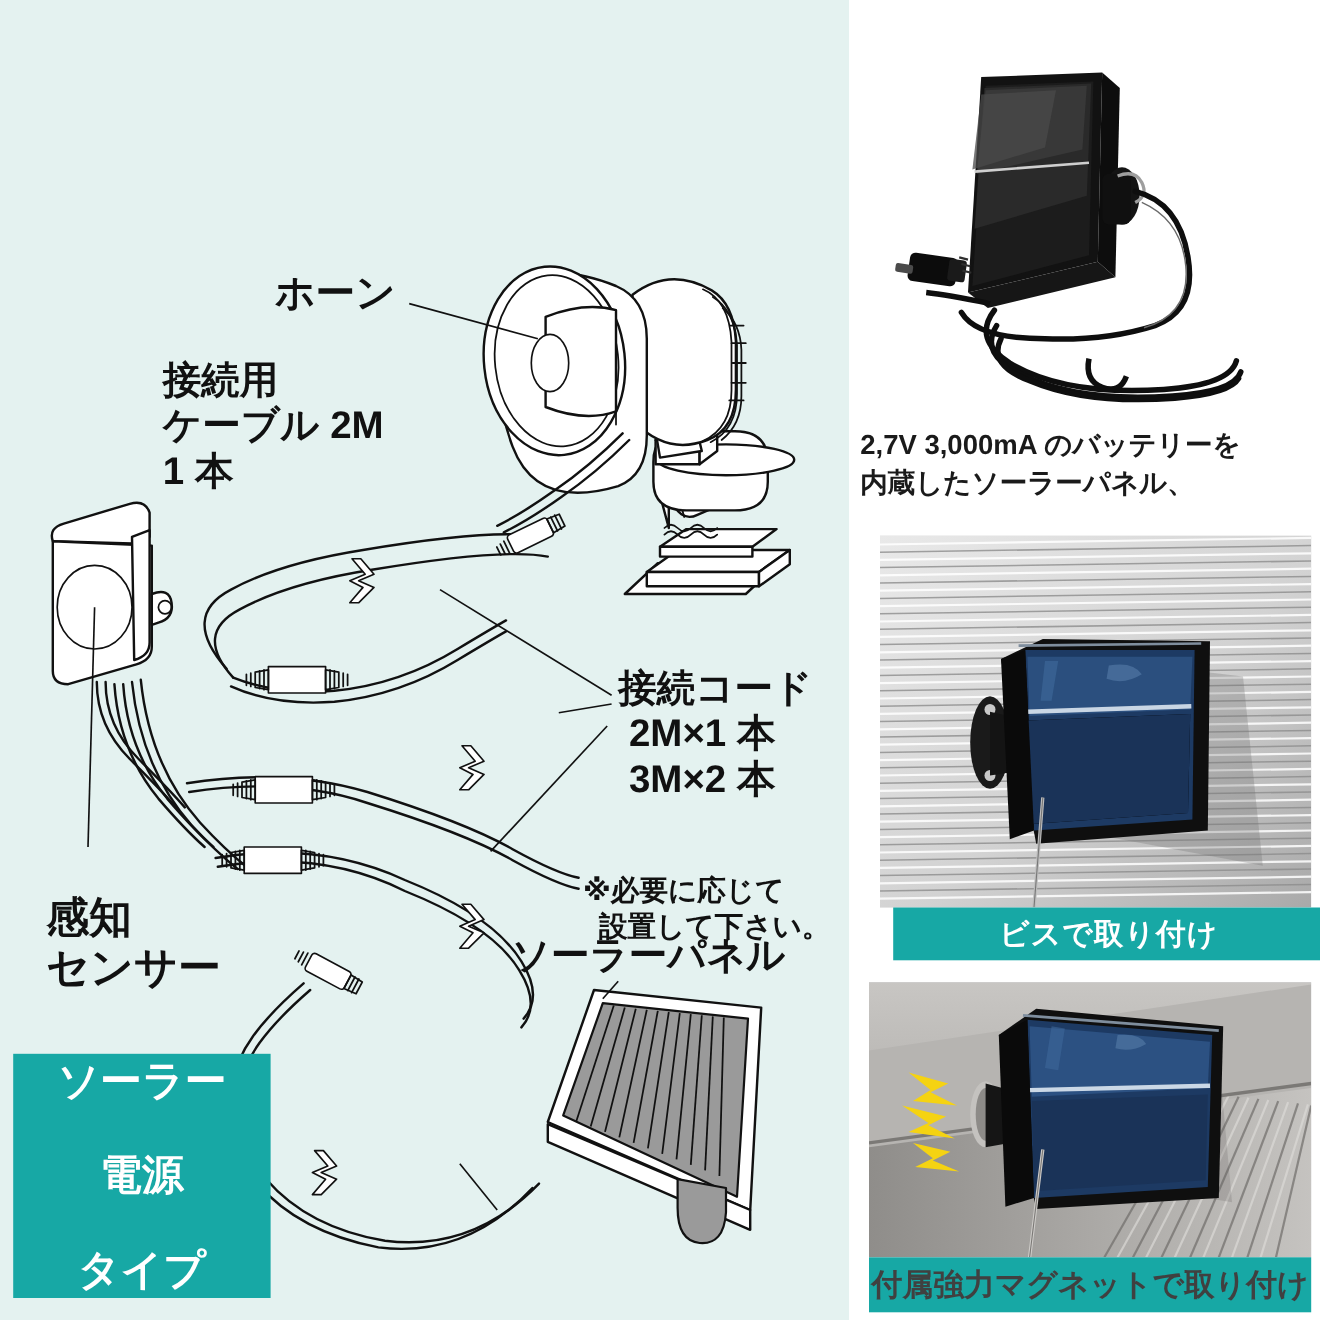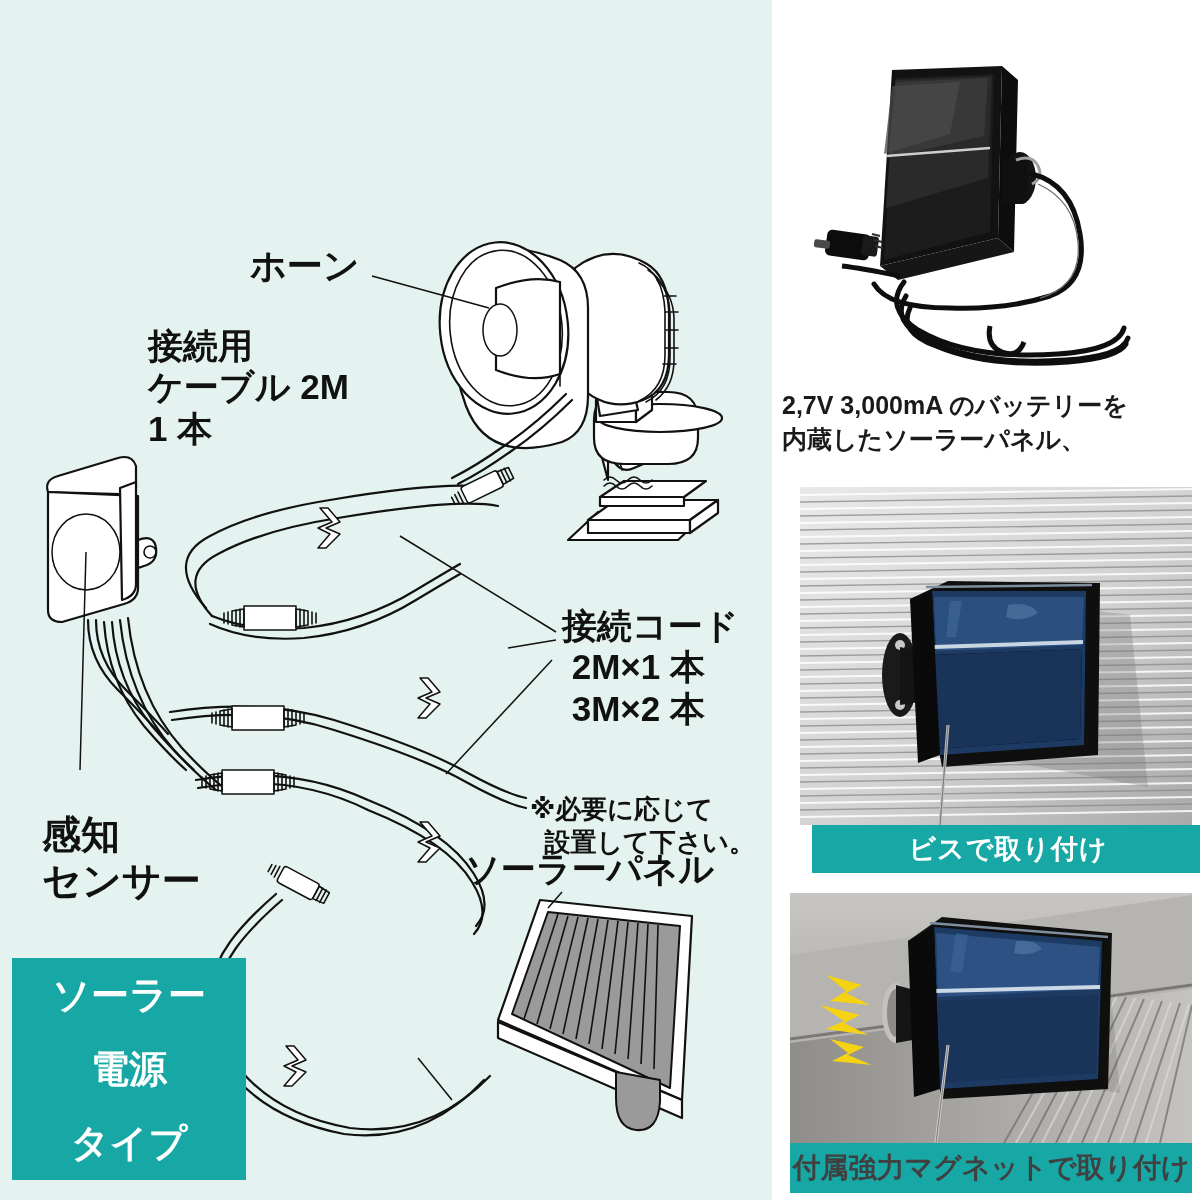--- a/index.html
+++ b/index.html
@@ -46,21 +46,21 @@
   #lbl-cord{left:562px;top:605px;font-size:35px;}
   #lbl-note{left:530px;top:745px;font-size:26px;line-height:1.25;margin-top:48px;}
   #lbl-sensor{left:42px;top:780px;font-size:39px;margin-top:32px;}
   #lbl-panel{left:465px;top:848px;font-size:35px;}
   #lbl-cord5m{left:405px;top:1112px;font-size:35px;}
 
   
   #solar-box{
     position:absolute;left:12px;top:958px;width:234px;height:222px;
     background:#17a8a5;
-    display:flex;flex-direction:column;align-items:center;justify-content:center;gap:24px;
+    display:flex;flex-direction:column;align-items:center;justify-content:space-between;
   }
   #solar-box div{
     color:#fff;font-size:38px;font-weight:700;line-height:1.32;text-align:center;
   }
 
   
   #diagram-svg{position:absolute;left:0;top:0;width:772px;height:1200px;}
 
   
   #right-col{

